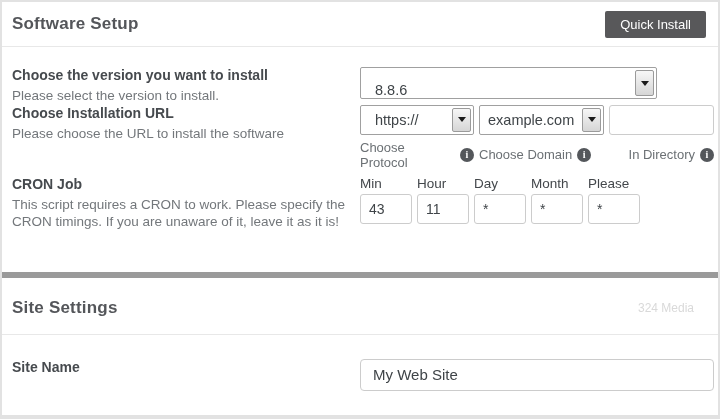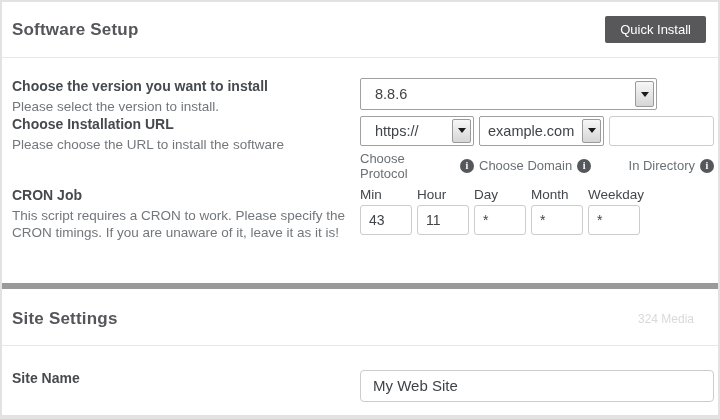--- a/index.html
+++ b/index.html
@@ -18,21 +18,21 @@
     position: relative;
     overflow: hidden;
   }
   
   .section-header {
     display: flex;
     align-items: center;
     justify-content: space-between;
     padding: 9px 12px 9px 10px;
     border-bottom: 1px solid #e8e8e8;
-    height: 56px;
+    height: 45px;
   }
   .section-title {
     font-size: 17px;
     font-weight: bold;
     color: #54565a;
     letter-spacing: 0.2px;
   }
   .btn-dark {
     background: #58585a;
     color: #ffffff;
@@ -174,21 +174,21 @@
   .input-sitename {
     width: 354px;
     height: 32px;
     border-radius: 4px;
     padding-left: 12px;
     font-size: 15px;
   }
   .row-version { margin-top: 20px; }
   .row-url { }
   .row-cron { margin-top: 6px; }
-  .sel-version { width: 297px; }
+  .sel-version { width: 297px; align-items: flex-end; }
 </style>
 </head>
 <body>
 
 <div class="page">
 
   <div class="section-header">
     <div class="section-title">Software Setup</div>
     <button class="btn-dark">Quick Install</button>
   </div>
@@ -257,21 +257,21 @@
         </div>
         <div class="cron-col">
           <div class="cron-label">Day</div>
           <input class="text-input cron-input" value="*" style="">
         </div>
         <div class="cron-col">
           <div class="cron-label">Month</div>
           <input class="text-input cron-input" value="*" style="">
         </div>
         <div class="cron-col">
-          <div class="cron-label">Weekday</div>
+          <div class="cron-label">Please</div>
           <input class="text-input cron-input" value="*" style="">
         </div>
       </div>
     </div>
   </div>
 
   <div class="divider-bar"></div>
 
   <div class="section-header site-header">
     <div class="section-title">Site Settings</div>

